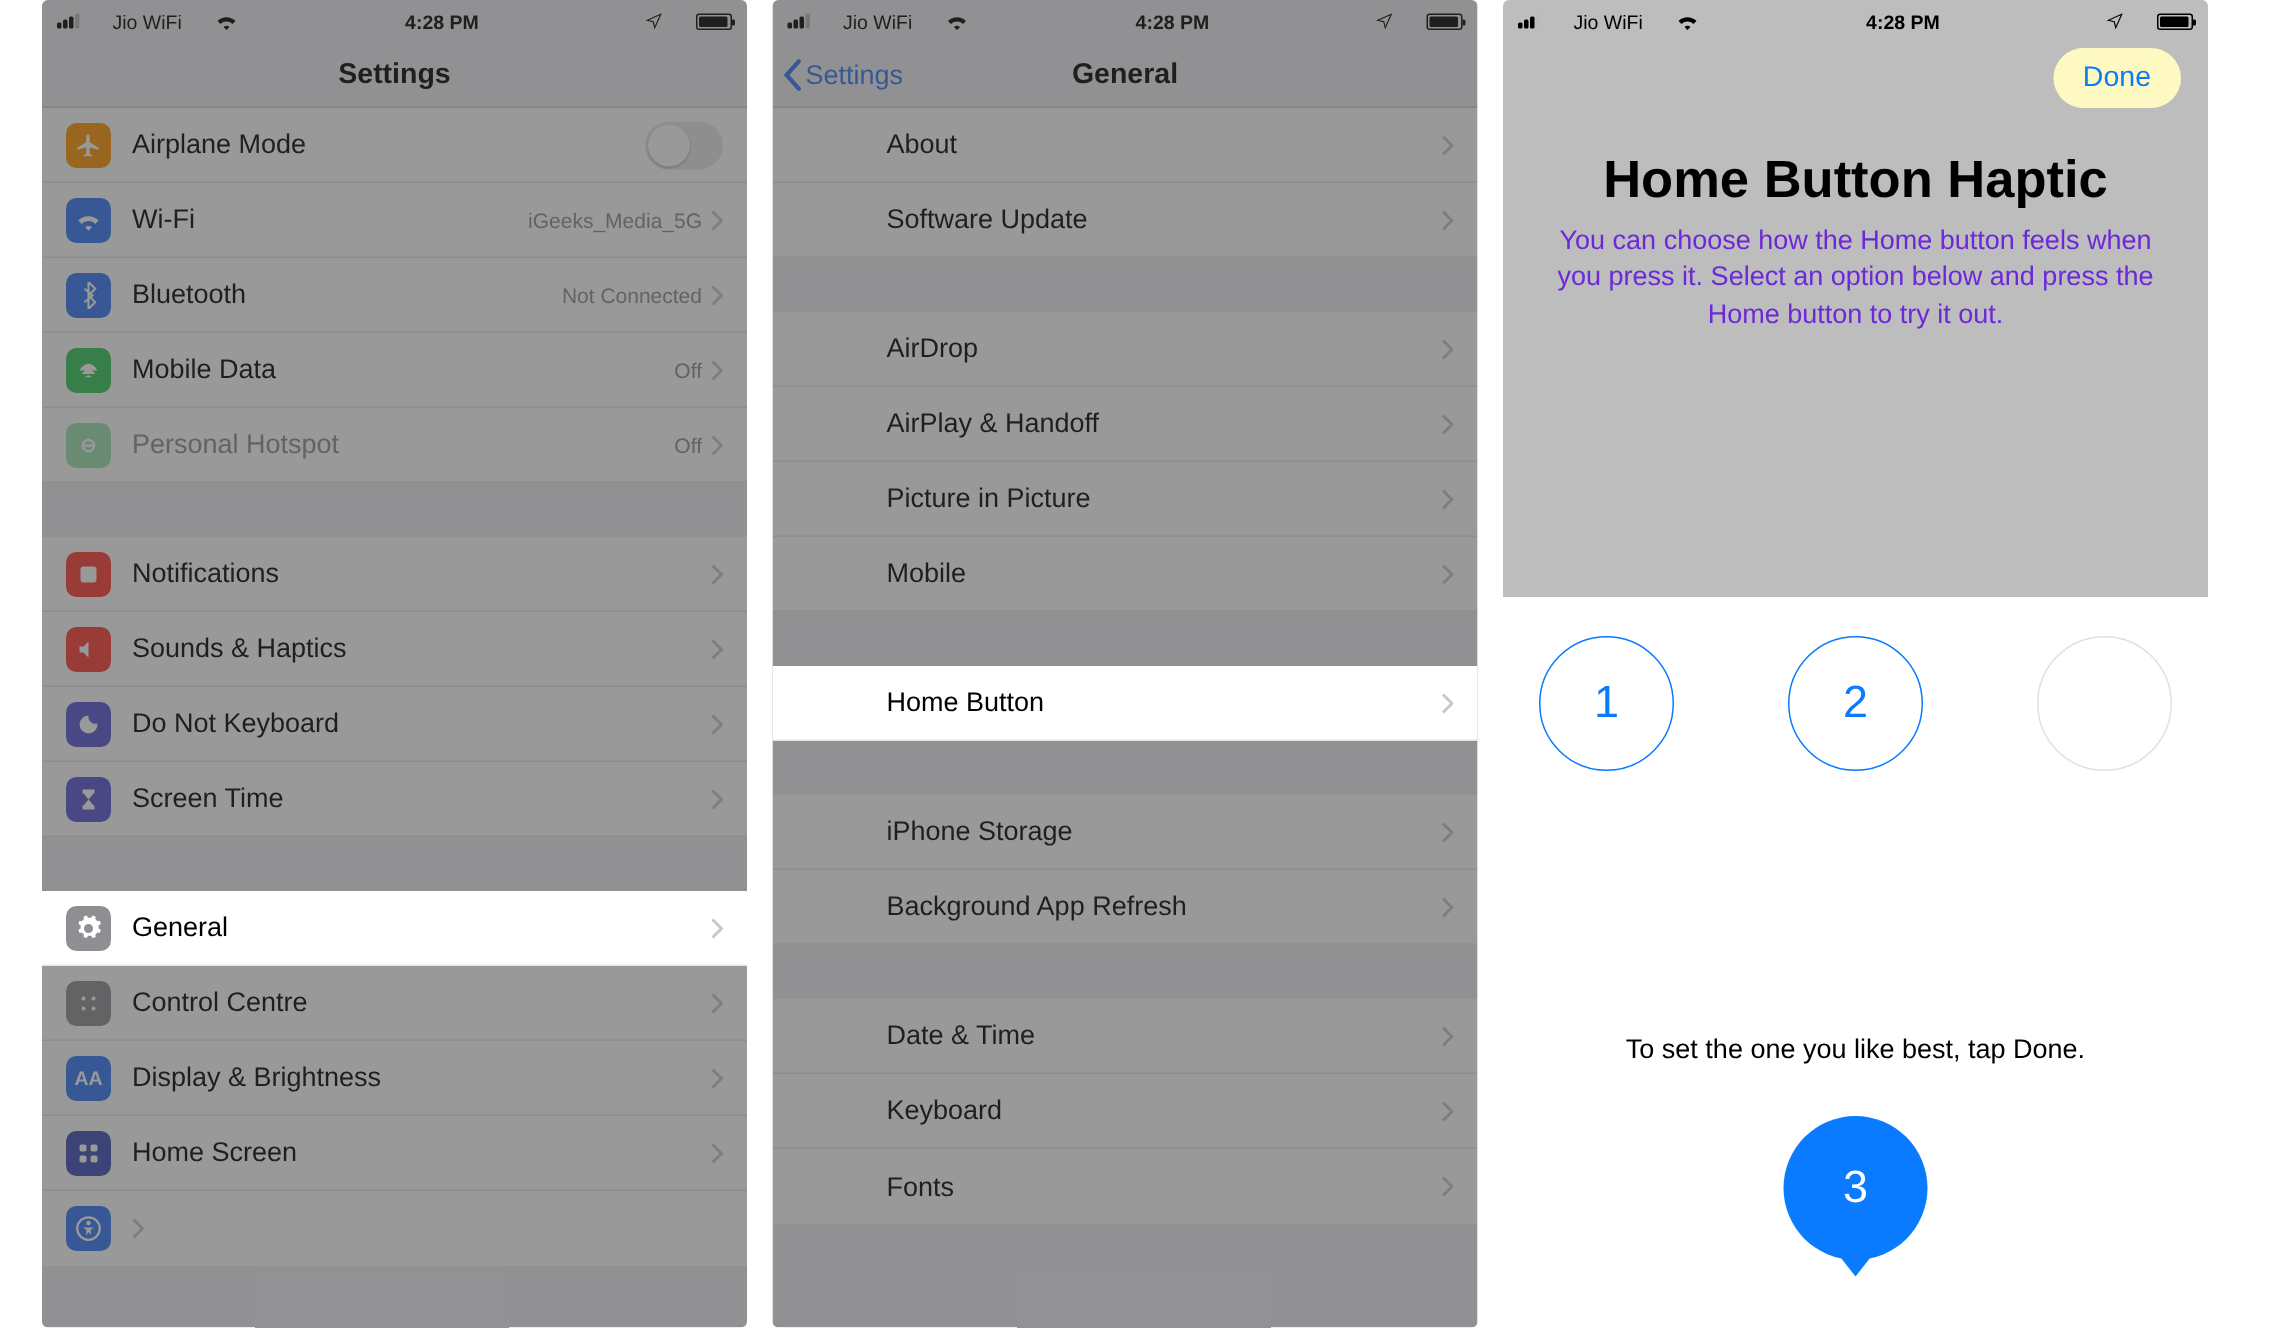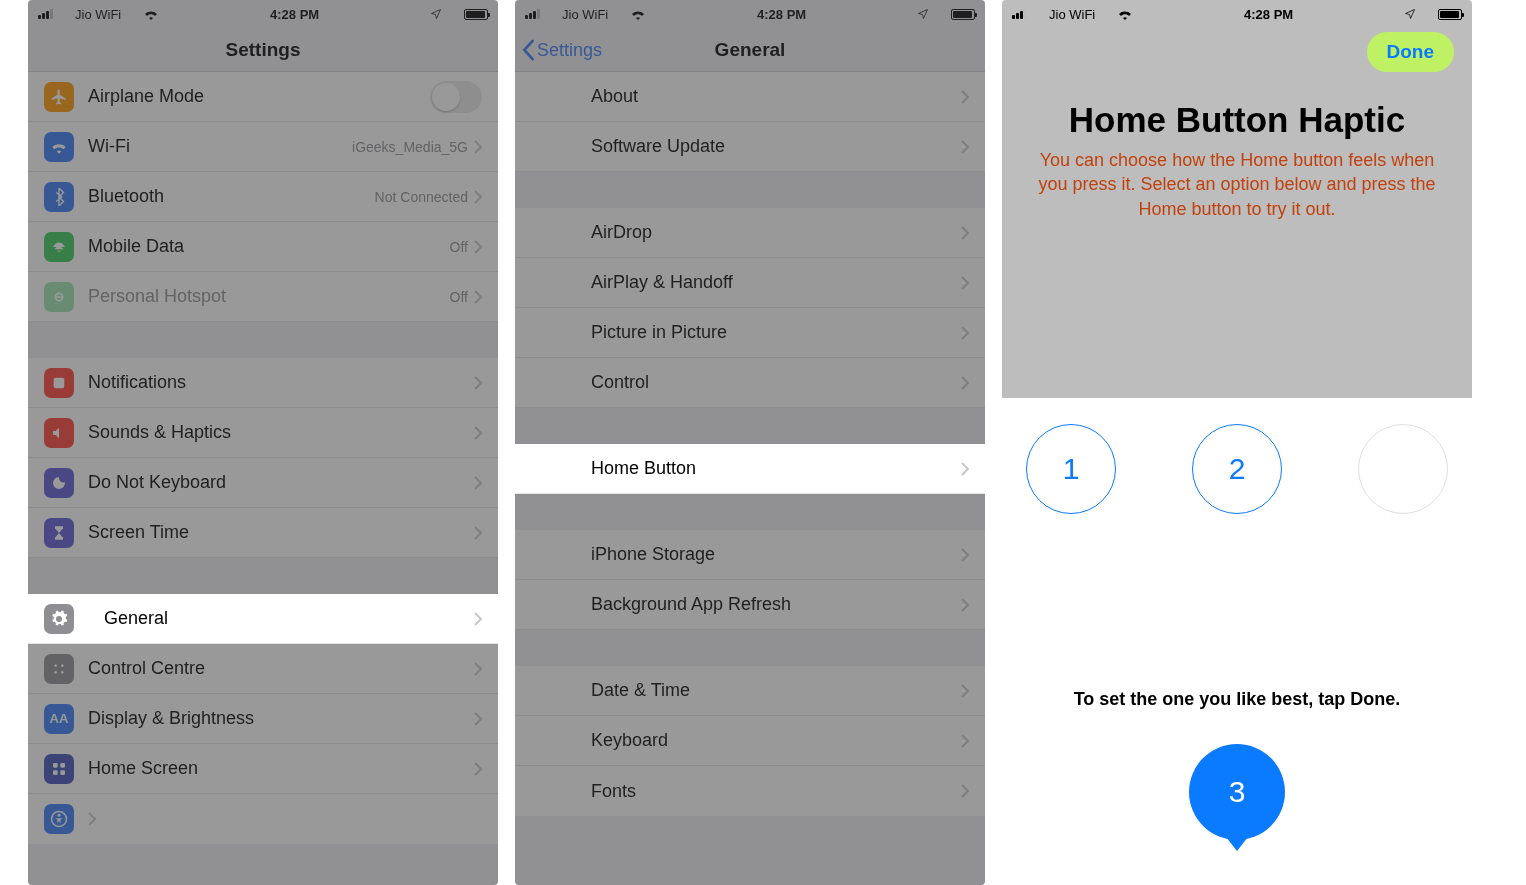--- a/index.html
+++ b/index.html
@@ -30,37 +30,37 @@
   
   .list { }
   .row { height:50px; background:#fff; display:flex; align-items:center; padding:0 16px 0 16px; border-bottom:1px solid rgba(0,0,0,0.1); position:relative; cursor:pointer; }
   .row.no-border { border-bottom:none; }
   .row .ico { width:30px; height:30px; border-radius:7px; margin-right:14px; display:flex; align-items:center; justify-content:center; flex:0 0 30px; }
   .row .label { font-size:18px; flex:1 1 auto; color:#000; }
   .row .val { font-size:14px; color:#8e8e93; margin-right:6px; }
   .row .chev { width:8px; height:14px; color:#c7c7cc; }
   .row.indent { padding-left:76px; }
   .spacer { height:36px; background:#efeff4; }
-  .highlighted { position:relative; z-index:3;gap:16px; }
+  .highlighted { position:relative; z-index:3; }
 
   
   .toggle { width:52px; height:32px; border-radius:16px; background:#e9e9ea; position:relative; }
   .toggle .knob { width:28px; height:28px; border-radius:50%; background:#fff; position:absolute; top:2px; left:2px; box-shadow:0 1px 2px rgba(0,0,0,0.25); }
 
   
   .s3 { background:#fff; }
   .s3 .topgray { position:absolute; left:0; right:0; top:0; height:398px; background:#bdbdbd; }
-  .done-btn { position:absolute; top:32px; right:18px; background:#bef264; color:#0a7aff; font-size:19px; font-weight:700; padding:9px 20px; border-radius:30px; cursor:pointer; z-index:5; }
+  .done-btn { position:absolute; top:32px; right:18px; background:#fef9c3; color:#0a7aff; font-size:19px; font-weight:400; padding:9px 20px; border-radius:30px; cursor:pointer; z-index:5; }
   .haptic-title { position:absolute; top:100px; left:0; right:0; text-align:center; font-size:35px; font-weight:700; color:#000; z-index:4;}
-  .haptic-desc { position:absolute; top:148px; left:30px; right:30px; text-align:center; font-size:18px; line-height:1.35; color:#c2410c; z-index:4;}
+  .haptic-desc { position:absolute; top:148px; left:30px; right:30px; text-align:center; font-size:18px; line-height:1.35; color:#6d28d9; z-index:4;}
   .picker { position:absolute; left:0; right:0; top:398px; bottom:0; background:#fff; }
   .opts { display:flex; justify-content:space-between; padding:26px 24px 0; }
   .opt { width:90px; height:90px; border-radius:50%; border:1.5px solid #0a7aff; color:#0a7aff; font-size:30px; font-weight:400; display:flex; align-items:center; justify-content:center; cursor:pointer; }
   .opt.faded { border-color:#e0e0e2; color:#e0e0e2; }
-  .hint { text-align:center; font-size:18px; color:#000; margin-top:175px;font-weight:bold; }
+  .hint { text-align:center; font-size:18px; color:#000; margin-top:175px; }
   .big-opt { width:96px; height:96px; border-radius:50%; background:#0a7aff; color:#fff; font-size:30px; display:flex; align-items:center; justify-content:center; margin:34px auto 0; position:relative; }
   .big-opt::after { content:""; position:absolute; bottom:-11px; left:50%; transform:translateX(-50%); width:0; height:0; border-left:11px solid transparent; border-right:11px solid transparent; border-top:14px solid #0a7aff; }
 
   .dimmed-label { color:#8e8e93 !important; }
 
   
   .chev svg { width:8px; height:14px; }
 </style>
 </head>
 <body>
@@ -323,21 +323,21 @@
               <path d="M1 1l6 6-6 6" fill="none" stroke="#c7c7cc" stroke-width="2"></path>
             </svg></span>
       </div>
       <div class="row indent">
         <div class="label">Picture in Picture</div>
         <span class="chev"><svg viewBox="0 0 8 14">
               <path d="M1 1l6 6-6 6" fill="none" stroke="#c7c7cc" stroke-width="2"></path>
             </svg></span>
       </div>
       <div class="row indent">
-        <div class="label">Control</div>
+        <div class="label">Mobile</div>
         <span class="chev"><svg viewBox="0 0 8 14">
               <path d="M1 1l6 6-6 6" fill="none" stroke="#c7c7cc" stroke-width="2"></path>
             </svg></span>
       </div>
       <div class="spacer"></div>
       <div class="row indent highlighted">
         <div class="label">Home Button</div>
         <span class="chev"><svg viewBox="0 0 8 14">
               <path d="M1 1l6 6-6 6" fill="none" stroke="#c7c7cc" stroke-width="2"></path>
             </svg></span>

